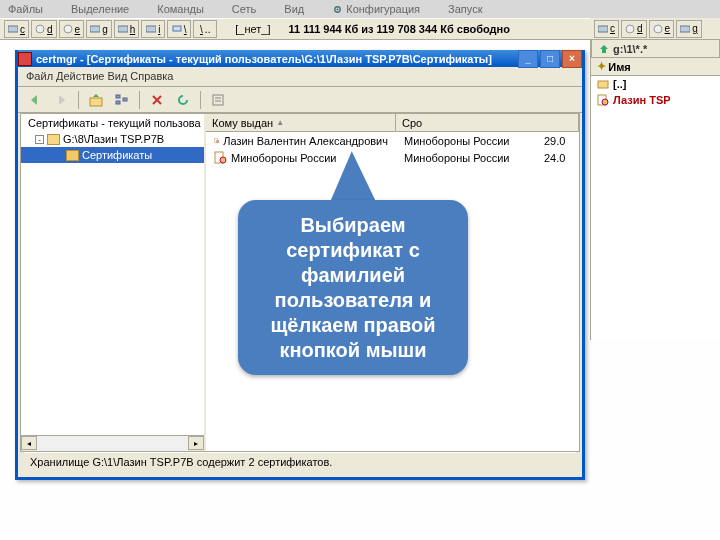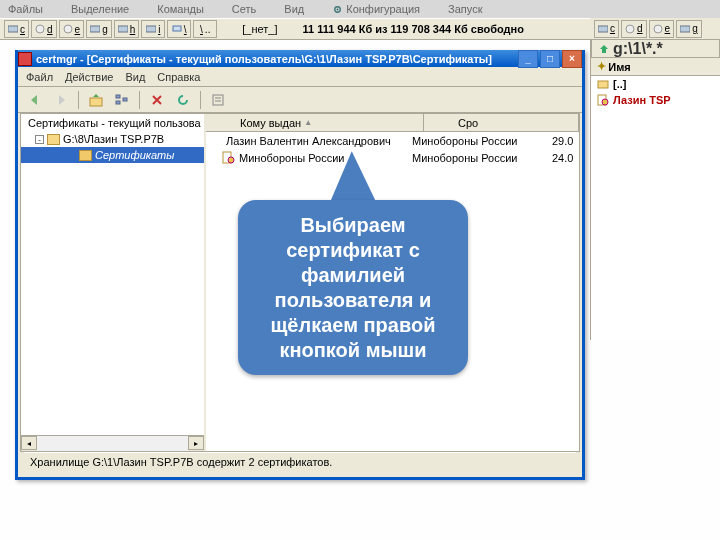--- a/index.html
+++ b/index.html
@@ -8,41 +8,41 @@
   
   .menubar { height: 18px; background: #d8d8d8; display: flex; align-items: center; gap: 28px; padding: 0 8px; color: #666; font-size: 11px; }
   .menubar span { cursor: default; }
   .menubar .cfg { display: inline-flex; align-items: center; gap: 3px; }
   .menubar .cfg svg { width: 11px; height: 11px; }
 
   
   .drivebar { height: 22px; background: #ece9d8; border-top: 1px solid #fff; border-bottom: 1px solid #aca899; display: flex; align-items: center; padding: 0 4px; gap: 2px; }
   .drivebtn { min-width: 24px; height: 18px; border: 1px solid #aca899; background: #ece9d8; display: inline-flex; align-items: center; justify-content: center; padding: 0 3px; gap: 2px; font-size: 10px; cursor: pointer; }
   .drivebtn span.letter { text-decoration: underline; }
-  .drivefree { margin-left: 23px; font-size: 11px; }
+  .drivefree { margin-left: 16px; font-size: 11px; }
   .drivebar-right { position: absolute; top: 18px; right: 0; width: 130px; height: 22px; background: #ece9d8; border-bottom: 1px solid #aca899; display: flex; align-items: center; padding: 0 4px; gap: 2px; }
 
   
   .fm-right { position: absolute; top: 40px; right: 0; width: 130px; height: 300px; background: #fff; border-left: 1px solid #aca899; }
-  .fm-tab { height: 18px; background: #ece9d8; border: 1px solid #aca899; border-top: none; display: flex; align-items: center; padding: 0 6px; font-size: 16px; font-weight: bold; color: #333; }
+  .fm-tab { height: 18px; background: #ece9d8; border: 1px solid #aca899; border-top: none; display: flex; align-items: center; padding: 0 6px; font-size: 11px; font-weight: bold; color: #333; }
   .fm-head { height: 18px; background: #ece9d8; border-bottom: 1px solid #aca899; display: flex; align-items: center; padding: 0 6px; font-size: 11px; font-weight: bold; }
   .fm-row { padding: 2px 6px; display: flex; align-items: center; gap: 4px; font-size: 11px; cursor: pointer; }
   .fm-row.red { color: #b00000; font-weight: bold; }
   .certico { width: 12px; height: 12px; }
 
   
   .win { position: absolute; top: 50px; left: 15px; width: 570px; height: 430px; border: 3px solid #0058c6; border-top: none; background: #ece9d8; box-shadow: 2px 2px 4px rgba(0,0,0,0.3); }
   .titlebar { height: 17px; background: linear-gradient(#3c8cde, #0058c6); color: #fff; display: flex; align-items: center; padding: 0 0; font-size: 11px; font-weight: bold; }
   .titlebar .appicon { width: 14px; height: 14px; margin-right: 4px; background: #d44; border: 1px solid #800; }
   .titlebar .title { flex: 1; white-space: nowrap; overflow: hidden; }
   .titlebar .winbtns { display: flex; gap: 2px; }
   .titlebar .wb { width: 20px; height: 18px; background: #4a8adf; border: 1px solid #2a6abf; display: flex; align-items: center; justify-content: center; color: #fff; font-size: 10px; font-weight: bold; cursor: pointer; }
   .titlebar .wb.close { background: #d86f4a; border-color: #b04a24; }
 
-  .winmenu { height: 20px; background: #ece9d8; display: flex; align-items: center; gap: 12px; padding: 4px 8px; border-bottom: 1px solid #aca899; font-size: 11px; color: #333; }
+  .winmenu { height: 20px; background: #ece9d8; display: flex; align-items: flex-end; gap: 3px; padding: 4px 8px; border-bottom: 1px solid #aca899; font-size: 11px; color: #333; }
   .winmenu span { cursor: default; }
 
   .toolbar { height: 26px; background: #ece9d8; border-bottom: 1px solid #aca899; display: flex; align-items: center; padding: 0 6px; gap: 4px; }
   .tbtn { width: 22px; height: 22px; border: 1px solid transparent; display: flex; align-items: center; justify-content: center; cursor: pointer; }
   .tbtn svg { width: 14px; height: 14px; }
   .tsep { width: 1px; height: 18px; background: #aca899; margin: 0 2px; }
 
   .client { display: flex; height: calc(100% - 24px - 20px - 26px - 18px); background: #fff; border: 1px solid #aca899; margin: 0 2px; }
 
   .tree { width: 185px; border-right: 2px solid #ece9d8; overflow: hidden; position: relative; }
@@ -51,27 +51,27 @@
   .tree .scroll .st { flex: 1; background: #f0f0f0; }
   .tnode { padding: 2px 4px; display: flex; align-items: center; gap: 3px; font-size: 11px; cursor: pointer; white-space: nowrap; }
   .tnode .exp { width: 9px; height: 9px; border: 1px solid #888; font-size: 8px; line-height: 7px; text-align: center; background: #fff; }
   .tnode .fico { width: 13px; height: 11px; background: #f6d886; border: 1px solid #b89238; }
   .tnode .cico { width: 13px; height: 13px; }
   .tnode.sel { background: #316ac5; color: #fff; }
   .tnode.sel .fico { background: #f6d886; }
 
   .listpane { flex: 1; display: flex; flex-direction: column; overflow: hidden; }
   .colhead { height: 18px; background: #ece9d8; border-bottom: 1px solid #aca899; display: flex; font-size: 11px; }
-  .col { border-right: 1px solid #aca899; padding: 2px 6px; display: flex; align-items: center; gap: 3px; margin-left: 28px; }
+  .col { border-right: 1px solid #aca899; padding: 2px 6px; display: flex; align-items: center; gap: 3px; }
   .col.issued { width: 190px; }
   .col.by { width: 140px; }
   .col.exp { flex: 1; }
   .sortarr { font-size: 8px; color: #888; }
   .lrow { display: flex; font-size: 11px; height: 17px; align-items: center; cursor: pointer; }
-  .lrow .cell { padding: 0 16px; display: flex; align-items: center; gap: 4px; overflow: hidden; white-space: nowrap; }
+  .lrow .cell { padding: 0 8px; display: flex; align-items: center; gap: 4px; overflow: hidden; white-space: nowrap; }
   .lrow .cell.issued { width: 190px; }
   .lrow .cell.by { width: 140px; }
   .lrow .cell.exp { flex: 1; }
   .certglyph { width: 13px; height: 13px; }
 
   .status { height: 18px; background: #ece9d8; border-top: 1px solid #fff; display: flex; align-items: center; padding: 0 6px; font-size: 11px; margin: 0 6px; }
 
   
   .callout { position: absolute; top: 200px; left: 238px; width: 230px; height: 175px; background: #4a7ebf; border-radius: 18px; box-shadow: 0 2px 4px rgba(0,0,0,.3); color: #fff; font-size: 20px; text-align: center; display: flex; align-items: center; justify-content: center; padding: 12px 14px; line-height: 1.25; font-weight: bold; }
   .callout-tail { position: absolute; top: 152px; left: 333px; width: 0; height: 0; border-left: 16px solid transparent; border-right: 32px solid transparent; border-bottom: 52px solid #4a7ebf; transform: rotate(6deg); }
@@ -269,21 +269,21 @@
             <rect x="1" y="1" width="9" height="11" fill="#fff" stroke="#b89238"></rect>
             <circle cx="9" cy="9" r="3" fill="#e8c34a"></circle>
           </svg>
         <span>Сертификаты - текущий пользова</span>
       </div>
       <div class="tnode" style="padding-left:14px;">
         <span class="exp">-</span>
         <span class="fico"></span>
         <span>G:\8\Лазин TSP.P7B</span>
       </div>
-      <div class="tnode sel" style="padding-left:58px;font-style:italic;">
+      <div class="tnode sel" style="padding-left:45px;">
         <span class="fico" style="background:#f2c96a;"></span>
         <span>Сертификаты</span>
       </div>
       <div class="scroll">
         <div class="sa">◂</div>
         <div class="st"></div>
         <div class="sa">▸</div>
       </div>
     </div>
 

